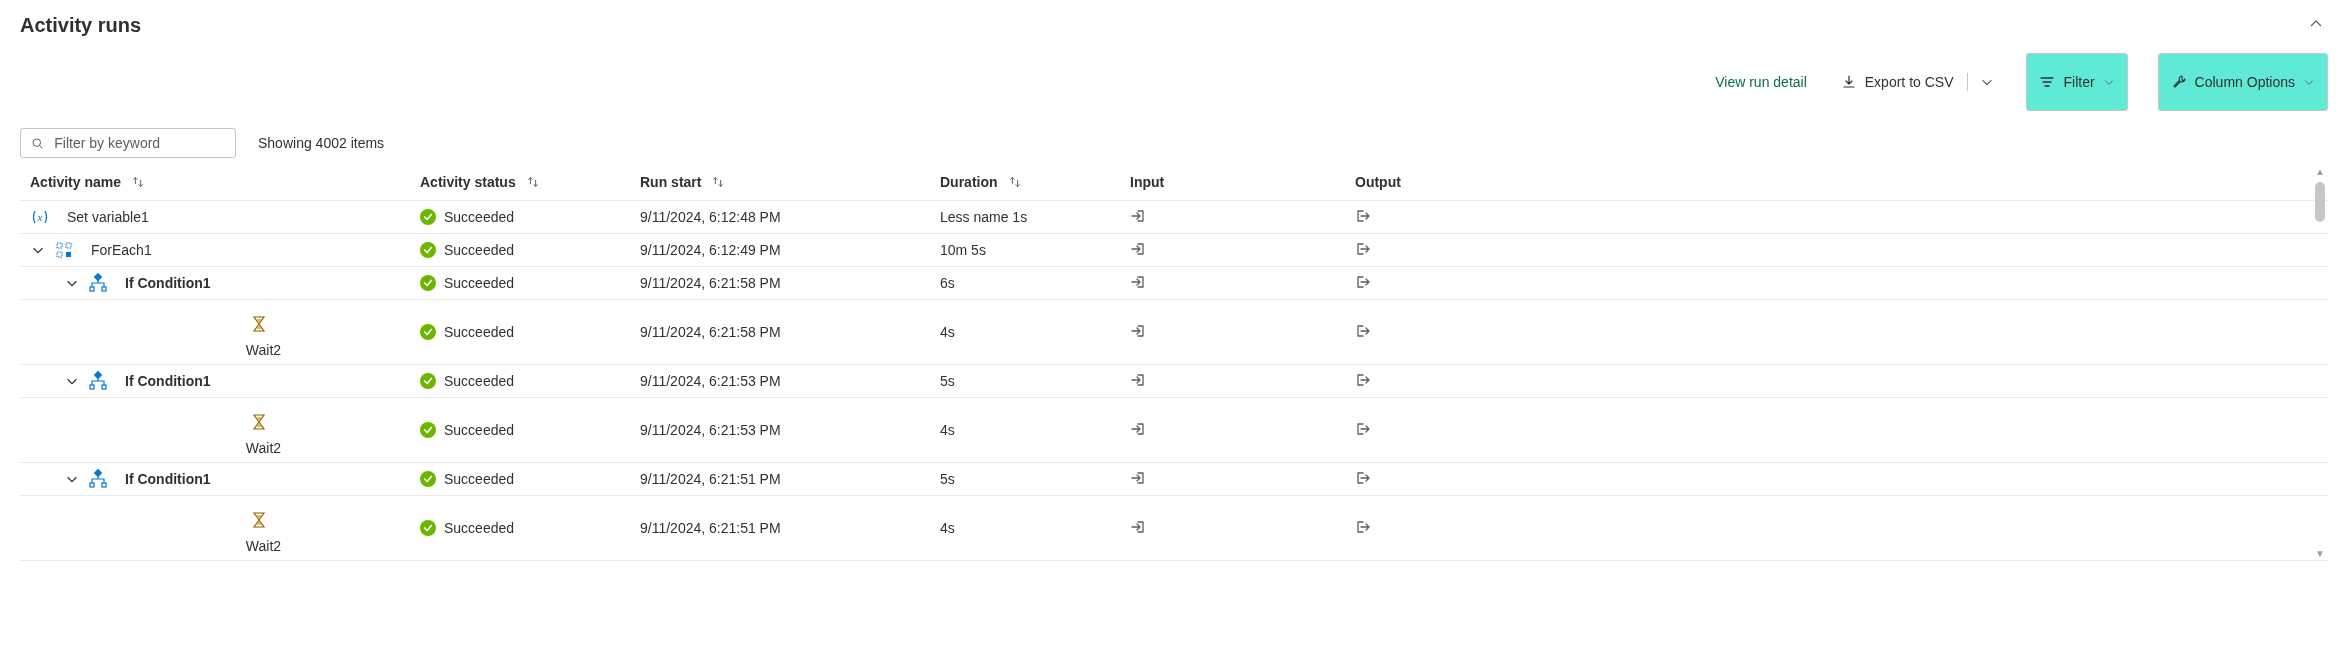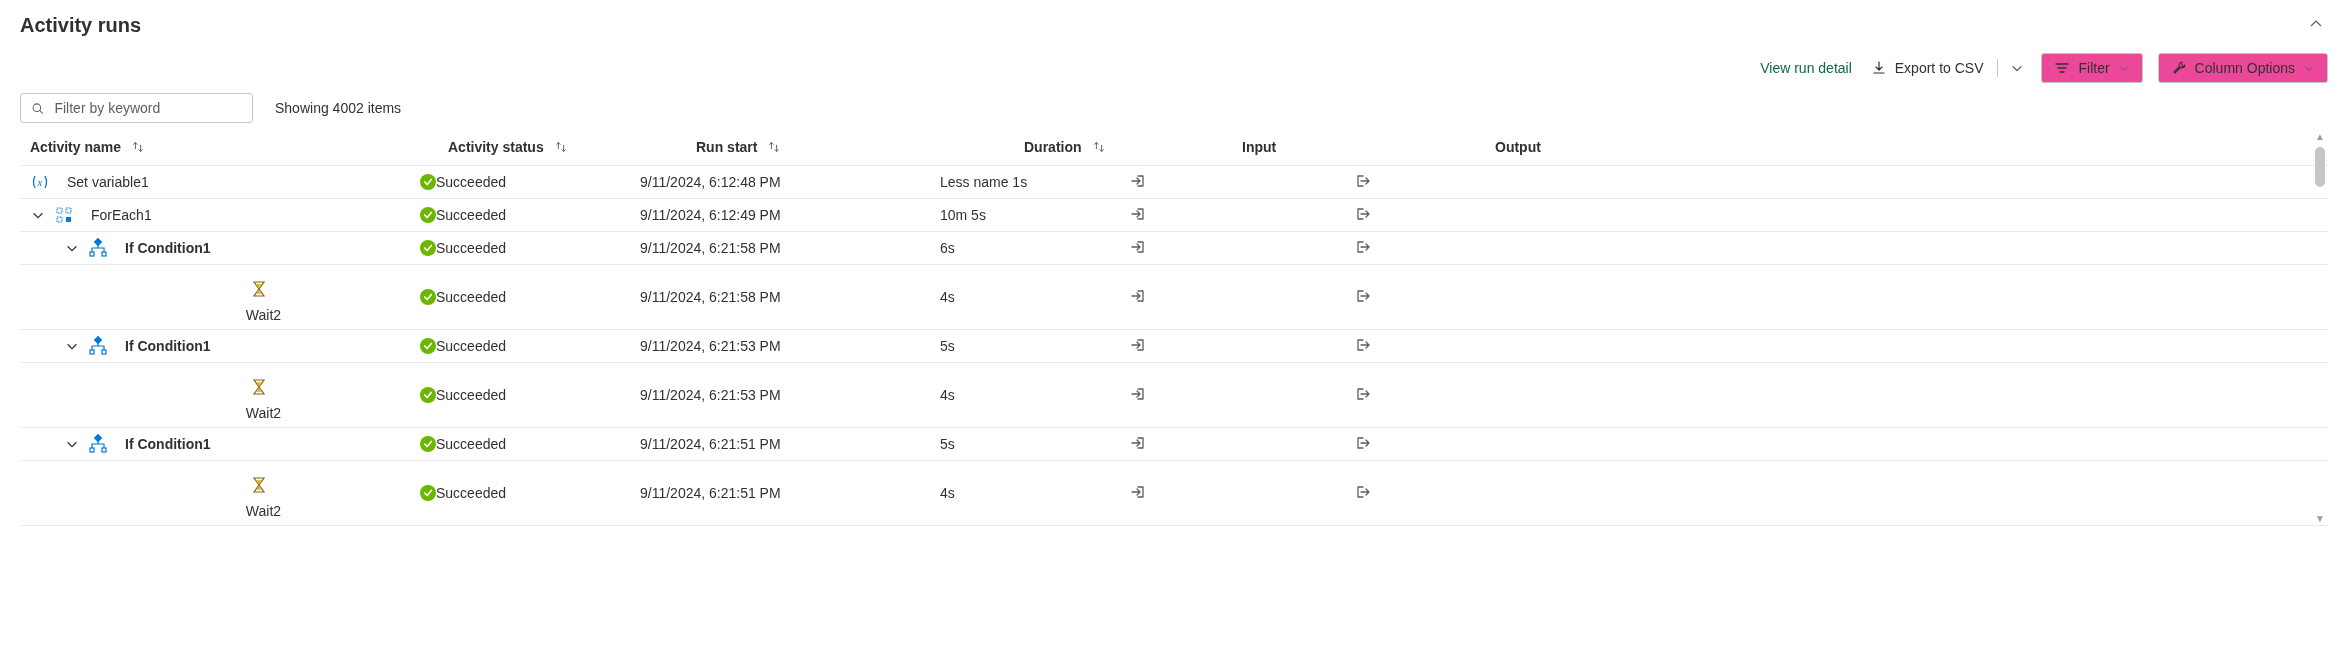--- a/index.html
+++ b/index.html
@@ -25,22 +25,22 @@
   }
   .collapse-btn {
     cursor: pointer;
     padding: 4px;
     color: #605e5c;
   }
   .toolbar {
     display: flex;
     align-items: center;
     justify-content: flex-end;
-    gap: 15px;
-    margin-bottom: 10px;
+    gap: 30px;
+    margin-bottom: 17px;
   }
   .link {
     color: #0b6a49;
     font-size: 14px;
     cursor: pointer;
     font-weight: 400;
   }
   .toolbar-btn {
     display: inline-flex;
     gap: 8px;
@@ -59,83 +59,82 @@
   }
   .divider-v {
     width: 1px;
     height: 18px;
     background: #c8c6c4;
   }
   .outlined-btn {
     display: inline-flex;
     align-items: center;
     gap: 8px;
-    background: #ec4899;
+    background: #5eead4;
     border: 1px solid #c8c6c4;
     border-radius: 3px;
-    padding: 6px 12px;
+    padding: 20px 12px;
     font-size: 14px;
     color: #323130;
     cursor: pointer;
   }
   .filter-row {
     display: flex;
     align-items: center;
     gap: 22px;
     margin-bottom: 6px;
   }
   .search-box {
     display: flex;
     align-items: center;
     gap: 8px;
     border: 1px solid #c8c6c4;
     border-radius: 3px;
     padding: 5px 10px;
-    width: 233px;
+    width: 216px;
     color: #605e5c;
   }
   .search-box input {
     border: none;
     outline: none;
     font-size: 14px;
     width: 100%;
     color: #323130;
   }
   .search-box input::placeholder { color: #605e5c; }
   .item-count { color: #323130; font-size: 14px; }
   .table-wrap { position: relative; }
   .tbl-header {
     display: grid;
     grid-template-columns: 390px 220px 300px 190px 225px 225px 1fr;
     padding: 10px 10px;
     border-bottom: 1px solid #edebe9;
     font-weight: 600;
     color: #323130;
-    gap: 28px;
   }
   .col-hdr { display: flex; align-items: center; gap: 10px; }
   .sort-icon { color: #605e5c; }
   .tbl-body { position: relative; }
   .row {
     display: grid;
     grid-template-columns: 390px 220px 300px 190px 225px 225px 1fr;
     padding: 6px 10px;
     border-bottom: 1px solid #edebe9;
     align-items: center;
     min-height: 32px;
   }
   .name-cell { display: flex; align-items: center; gap: 8px; }
   .indent-0 { padding-left: 0; }
   .indent-1 { padding-left: 34px; font-weight: bold; }
   .indent-2 { padding-left: 68px; flex-direction: column; }
   .expander { width: 16px; display:inline-flex; justify-content:center; color:#323130; cursor:pointer;}
   .blank-expander { width:16px; display:inline-block; }
   .act-icon { width:20px; height:20px; display:inline-flex; align-items:center; justify-content:center; }
   .act-name { color: #323130; margin-left: 9px; }
-  .status-cell { display: flex; align-items:center; gap:0; }
+  .status-cell { display: flex; align-items:center; gap:8px; }
   .succ-icon {
     width:16px; height:16px; border-radius:50%;
     background:#6bb700; display:inline-flex;
     align-items:center; justify-content:center; color:#fff;
   }
   .io-icon { color:#605e5c; cursor:pointer; display:inline-flex; }
   .scrollbar-track {
     position:absolute; right:0; top:0; bottom:0; width:16px;
     display:flex; flex-direction:column; align-items:center; justify-content:space-between;
     color:#a19f9d;

